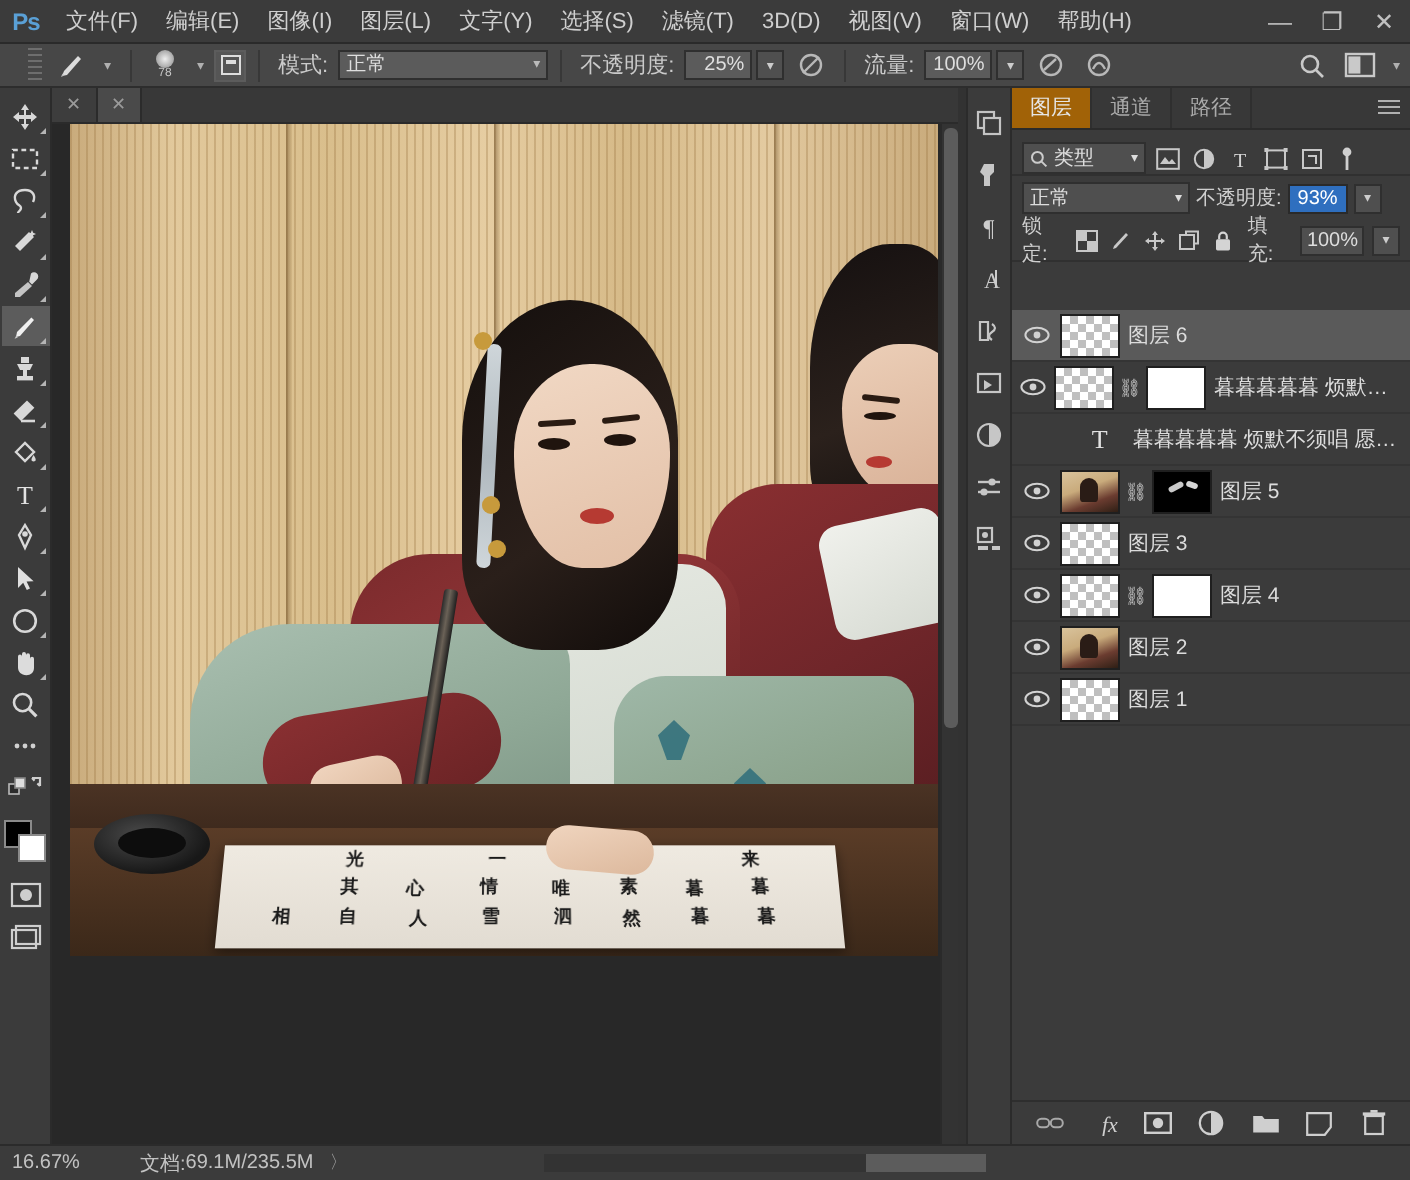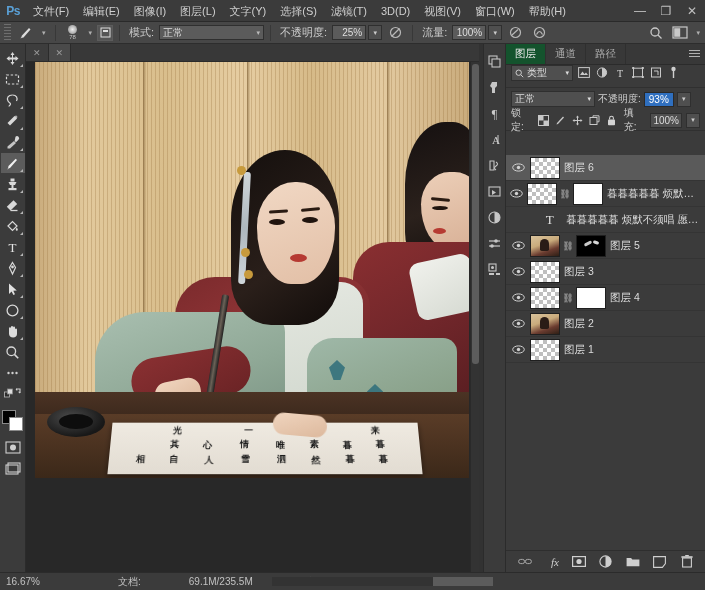--- a/index.html
+++ b/index.html
@@ -37,21 +37,21 @@
     width: 26px; height: 22px; display: flex; align-items: center; justify-content: center;
     color: #c0c0c0; font-size: 12px;
   }
 
   
   .optbar {
     position: absolute; top: 22px; left: 0; width: 705px; height: 22px;
     background: #474747;
     border-bottom: 1px solid #2d2d2d;
     display: flex; align-items: center; gap: 2px;
-    padding-left: 4px;
+    padding-left: 14px;
   }
   .opt-grip {
     width: 7px; height: 18px; margin-right: 2px;
     background-image: repeating-linear-gradient(to bottom,#6e6e6e 0 1px,transparent 1px 3px);
   }
   .opt-tool-ico {
     width: 22px; height: 18px; display: flex; align-items: center; justify-content: center;
   }
   .opt-caret { font-size: 7px; color: #b0b0b0; padding: 0 3px; }
   .opt-sep { width: 1px; height: 16px; background: #383838; margin: 0 4px; }
@@ -260,26 +260,26 @@
     background: #3b3b3b; display: flex; flex-direction: column;
   }
   .panel-tabs {
     height: 21px; background: #383838; display: flex; align-items: stretch;
     border-bottom: 1px solid #2b2b2b; position: relative;
   }
   .panel-tab {
     padding: 0 9px; display: flex; align-items: center; font-size: 10.5px;
     color: #aaa; border-right: 1px solid #2f2f2f;
   }
-  .panel-tab.active { background: #14532d; color: #e6e6e6; }
+  .panel-tab.active { background: #a16207; color: #e6e6e6; }
   .panel-menu { position: absolute; right: 5px; top: 6px; width: 11px; }
   .panel-menu span { display: block; height: 1px; background: #b0b0b0; margin-bottom: 2px; }
 
   .filter-row {
-    height: 23px; display: flex; align-items: flex-start; gap: 3px;
+    height: 23px; display: flex; align-items: flex-end; gap: 3px;
     padding: 0 5px; border-bottom: 1px solid #303030;
   }
   .filter-combo {
     width: 62px; height: 16px; background: #4f4f4f; border: 1px solid #2f2f2f;
     display: flex; align-items: center; gap: 3px; padding: 0 3px; font-size: 10px; color: #ddd;
   }
   .filter-ico { width: 15px; height: 15px; display: flex; align-items: center; justify-content: center; }
 
   .blend-row {
     height: 22px; display: flex; align-items: center; gap: 3px; padding: 0 5px;
@@ -342,21 +342,21 @@
   .panel-footer {
     height: 22px; background: #3b3b3b; border-top: 1px solid #2e2e2e;
     display: flex; align-items: center; justify-content: center; gap: 11px;
   }
   .foot-btn { width: 16px; height: 16px; display: flex; align-items: center; justify-content: center; }
 
   
   .statusbar {
     position: absolute; left: 0; bottom: 0; width: 705px; height: 18px;
     background: #3b3b3b; border-top: 1px solid #2b2b2b;
-    display: flex; align-items: center; font-size: 10px; color: #c2c2c2; gap: 48px;
+    display: flex; align-items: center; font-size: 10px; color: #c2c2c2;
   }
   .status-zoom { width: 62px; padding-left: 6px; }
   .status-doc { padding-left: 8px; text-align: center; }
   .status-arrow { padding: 0 8px; color: #9a9a9a; font-size: 9px; }
   .status-scroll { position: absolute; left: 272px; right: 212px; height: 9px; background: #333; }
   .status-scroll .sthumb { position: absolute; right: 0; top: 0; width: 60px; height: 9px; background: #5c5c5c; }
 </style>
 </head>
 <body>
 

